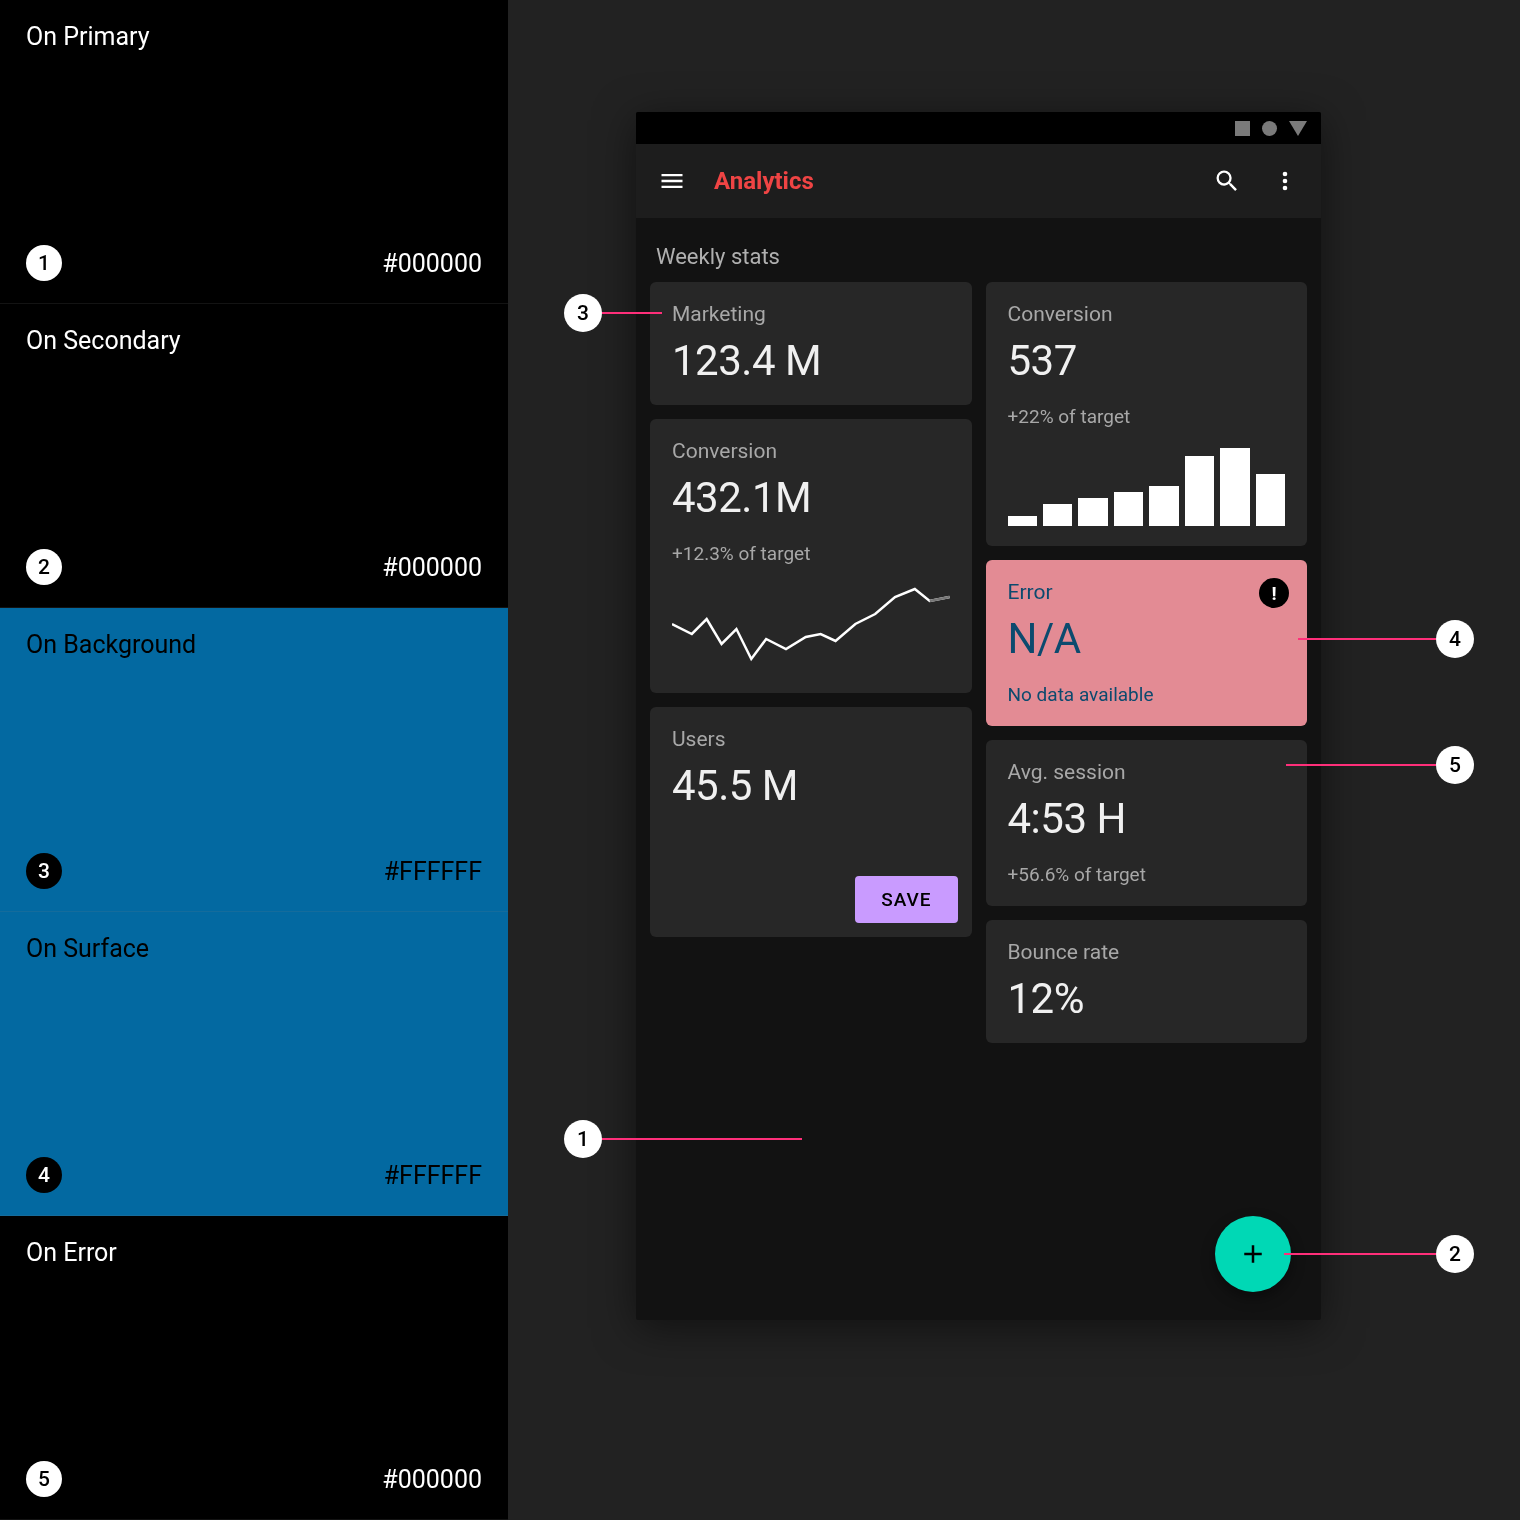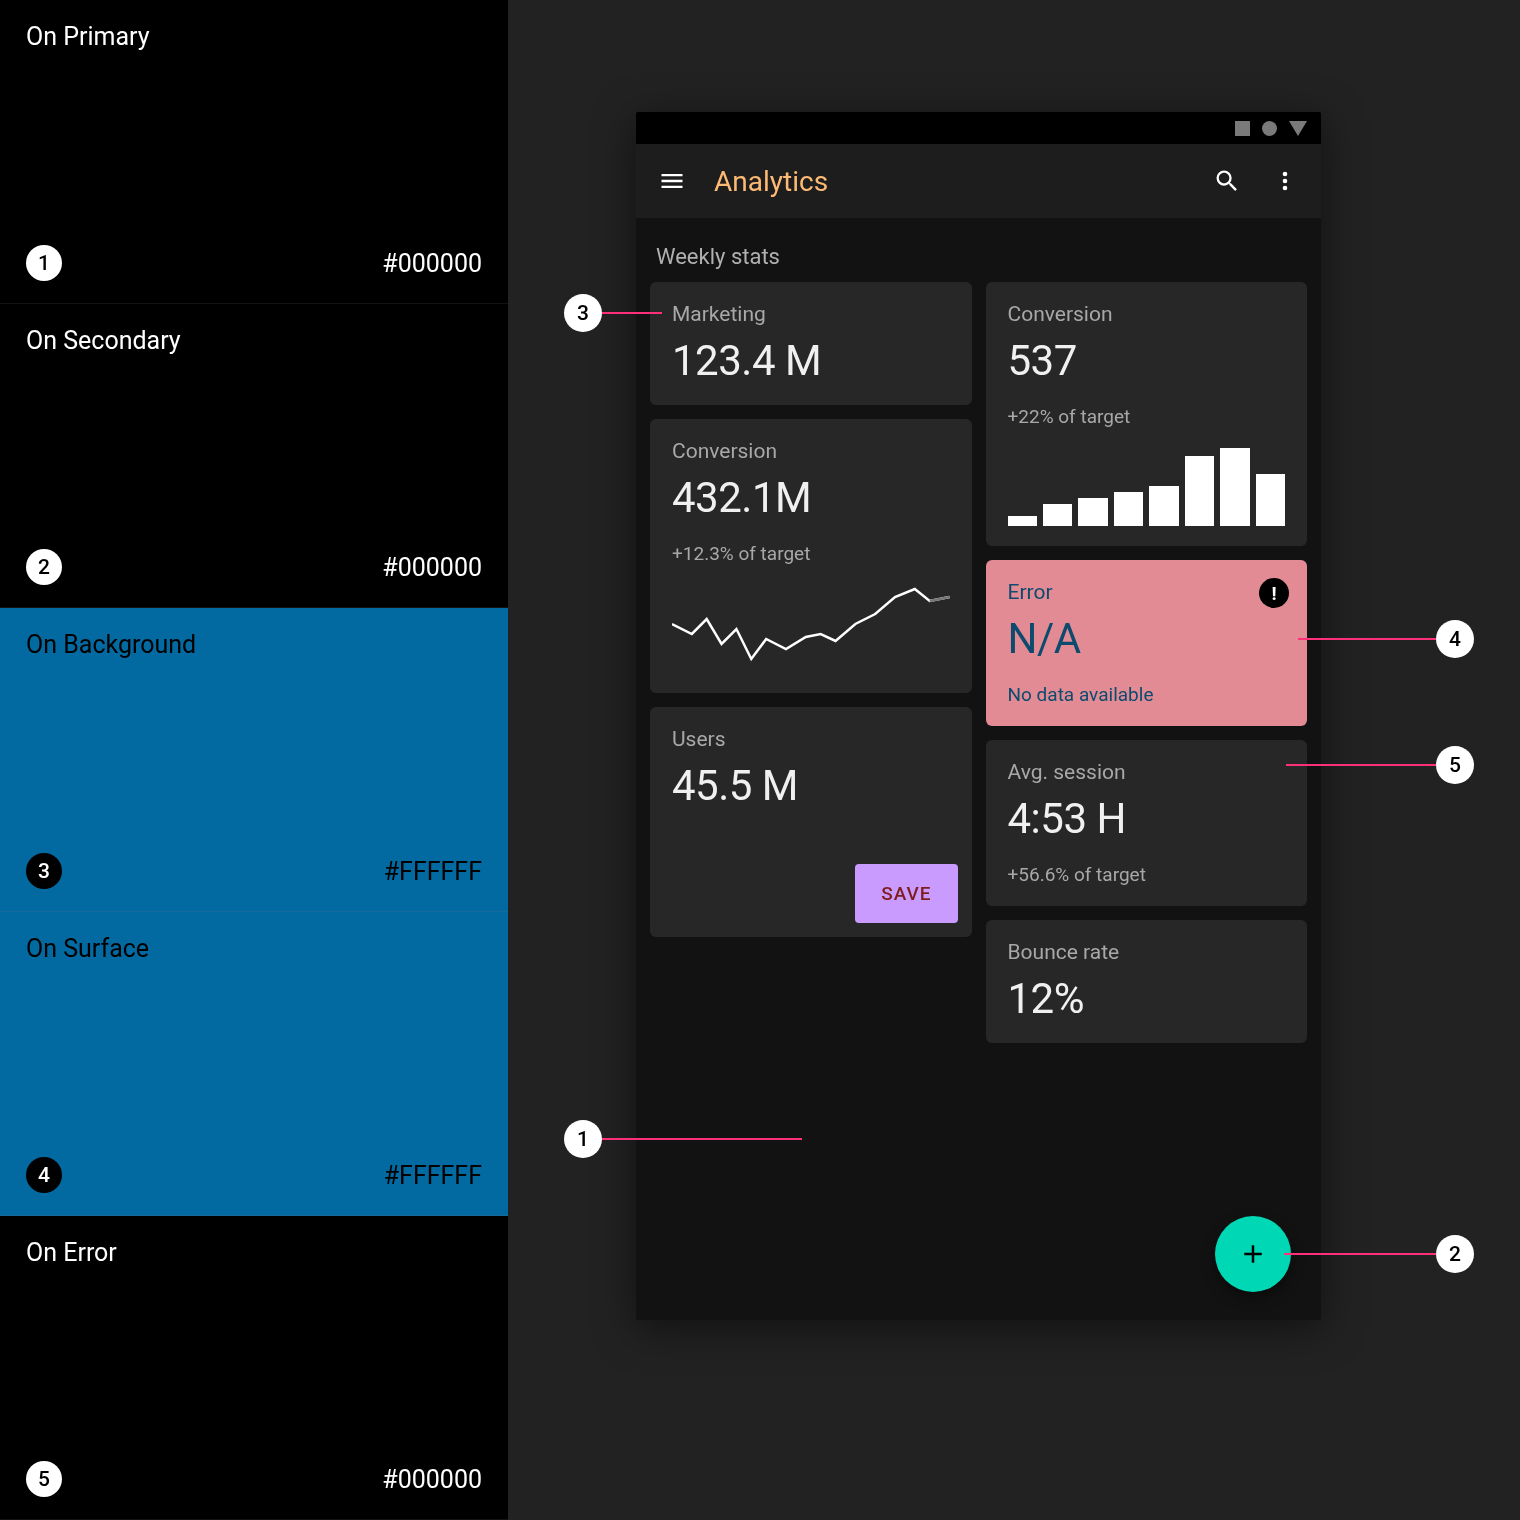--- a/index.html
+++ b/index.html
@@ -76,21 +76,21 @@
   .status-bar .tr { width: 0; height: 0; border-left: 9px solid transparent; border-right: 9px solid transparent; border-top: 15px solid #7a7a7a; }
 
   .app-bar {
     height: 74px;
     background: #1d1d1d;
     display: flex;
     align-items: center;
     padding: 0 20px;
     gap: 26px;
   }
-  .app-bar .title { font-size: 28px; color: #fdba74; flex: 1; }
+  .app-bar .title { font-size: 24px; color: #ef4444; flex: 1; font-weight: bold; }
   .icon-btn { width: 32px; height: 32px; display:flex; align-items:center; justify-content:center; color:#ffffff; cursor:pointer; }
   .icon-btn svg { width: 28px; height: 28px; fill: currentColor; }
 
   .section-title {
     font-size: 22px;
     color: #b0b0b0;
     padding: 26px 20px 14px 20px;
   }
 
   .cards-scroll {
@@ -130,25 +130,25 @@
   .bars { display:flex; align-items:flex-end; gap: 6px; height: 80px; margin-top: 18px; }
   .bars .b { flex:1; background:#ffffff; }
 
   .spark { margin-top: 14px; }
   .spark svg { width: 100%; height: 90px; }
 
   .save-btn {
     position: absolute;
     bottom: 14px; right: 14px;
     background: #c99bff;
-    color: #7f1d1d;
+    color: #000000;
     font-size: 19px;
     font-weight: 500;
     letter-spacing: 1px;
-    padding: 18px 26px;
+    padding: 12px 26px;
     border-radius: 4px;
     cursor: pointer;
   }
 
   .fab {
     position: absolute;
     right: 30px; bottom: 28px;
     width: 76px; height: 76px;
     border-radius: 50%;
     background: #00d8b5;

